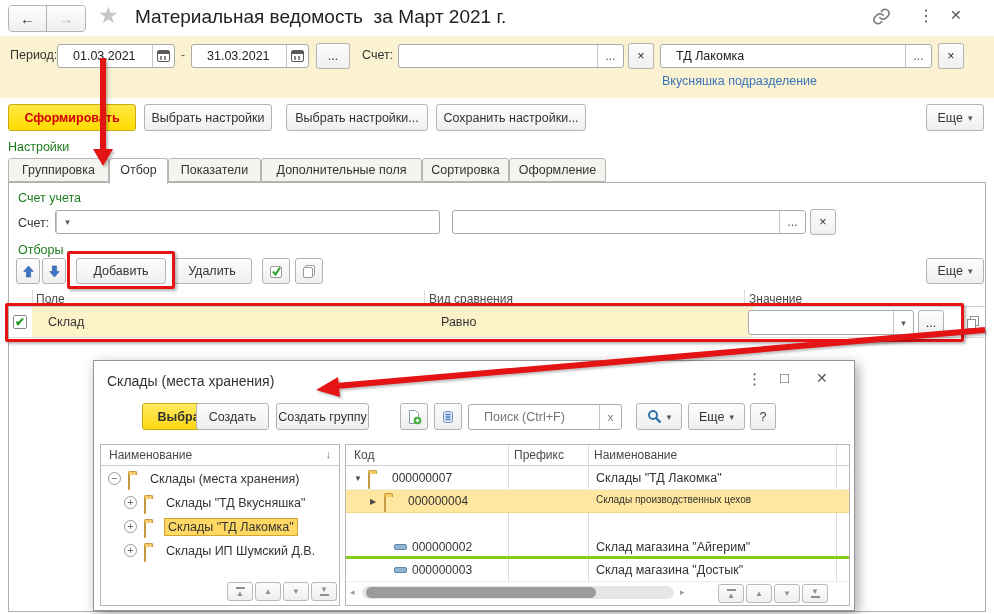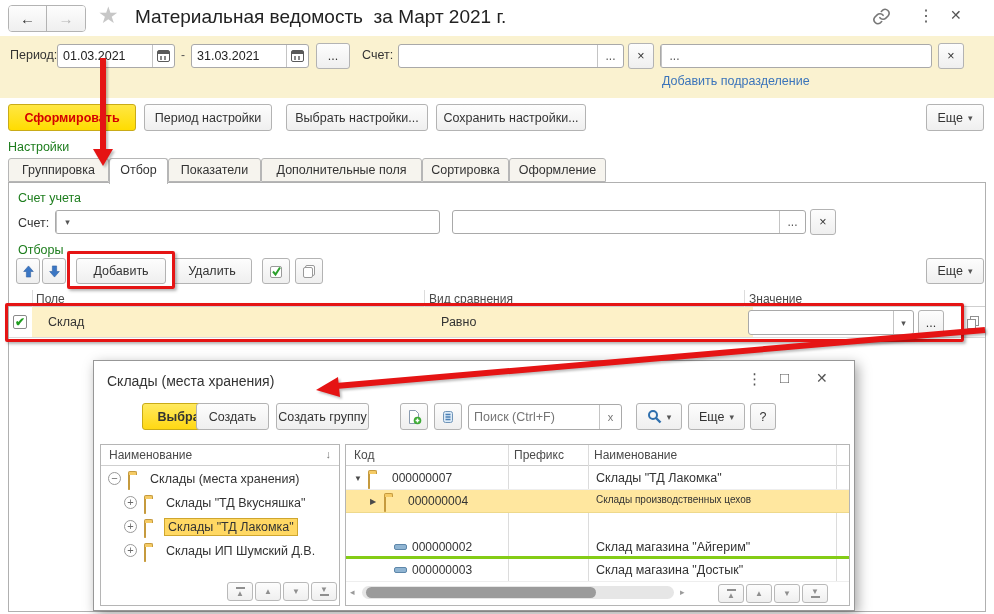--- a/index.html
+++ b/index.html
@@ -15,21 +15,21 @@
     border: 1px solid #b3b3b3; border-radius: 3px;
     font-size: 12.5px; color: #333; white-space: nowrap; cursor: default;
   }
   .btn-yellow { background: linear-gradient(#ffe95e, #ffd813); border-color: #c9ab17; font-weight: bold; margin-left: 40px; }
   .dd { font-size: 9px; color: #555; margin-left: 5px; }
   .grn { color: #1d7d1d; font-size: 12.5px; }
   .link { color: #3b74ba; font-size: 12.5px; }
   .fld { background: #fff; border: 1px solid #a9a9a9; border-radius: 3px; display: flex; align-items: center; }
   .fld input {
     border: none; outline: none; flex: 1; min-width: 0; height: 100%;
-    font-family: "Liberation Sans", sans-serif; font-size: 12.5px; padding: 0 5px; background: transparent; color: #222;
+    font-family: "Liberation Sans", sans-serif; font-size: 12.5px; padding: 0 15px; background: transparent; color: #222;
   }
   .fbtn { display: flex; align-items: center; justify-content: center; height: 100%; border-left: 1px solid #c4c4c4; color: #555; }
   .tab {
     position: absolute; top: 158px; height: 24px; line-height: 22px; text-align: center;
     background: #f6f4ee; border: 1px solid #b6b6b6; border-radius: 3px 3px 0 0; font-size: 12.5px; color: #333;
   }
   .tab.active { height: 26px; background: #fff; border-bottom: none; z-index: 3; text-align: center; }
   .cal { width: 13px; height: 12px; border: 1px solid #5a5a5a; border-radius: 2px; position: relative; background: #fff; }
   .cal::before { content: ""; position: absolute; left: 0; top: 0; right: 0; height: 3px; background: #5a5a5a; }
   .cal::after { content: ""; position: absolute; left: 2px; top: 5px; width: 7px; height: 4px;
@@ -98,31 +98,32 @@
 <div class="fld abs" style="left:398px;top:44px;width:226px;height:24px">
   <input value="" style="">
   <span class="fbtn" style="width:26px">
       <span>...</span>
     </span>
 </div>
 <div class="btn abs" style="left:628px;top:43px;width:26px;height:26px">
     <span>×</span>
   </div>
 <div class="fld abs" style="left:660px;top:44px;width:272px;height:24px">
+  <input value="ТД Лакомка" style="">
   <span class="fbtn" style="width:26px">
       <span>...</span>
     </span>
 </div>
 <div class="btn abs" style="left:938px;top:43px;width:26px;height:26px">
     <span>×</span>
   </div>
-<div class="link abs" style="left:662px;top:74px">Добавить подразделение</div>
+<div class="link abs" style="left:662px;top:74px">Вкусняшка подразделение</div>
 
 <div class="btn abs" style="left:8px;top:104px;width:128px;height:27px;background:linear-gradient(#ffe744,#ffdc00);border-color:#c9ab17;color:#d40000;font-weight:bold">Сформировать</div>
-<div class="btn abs" style="left:144px;top:104px;width:128px;height:27px">Период настройки</div>
+<div class="btn abs" style="left:144px;top:104px;width:128px;height:27px">Выбрать настройки</div>
 <div class="btn abs" style="left:286px;top:104px;width:142px;height:27px">Выбрать настройки...</div>
 <div class="btn abs" style="left:436px;top:104px;width:150px;height:27px">Сохранить настройки...</div>
 <div class="btn abs" style="left:926px;top:104px;width:58px;height:27px">
   <span>Еще</span>
     <span class="dd">▾</span>
 </div>
 
 <div class="grn abs" style="left:8px;top:140px">Настройки</div>
 
 <div class="tab" style="left:8px;width:101px">Группировка</div>

